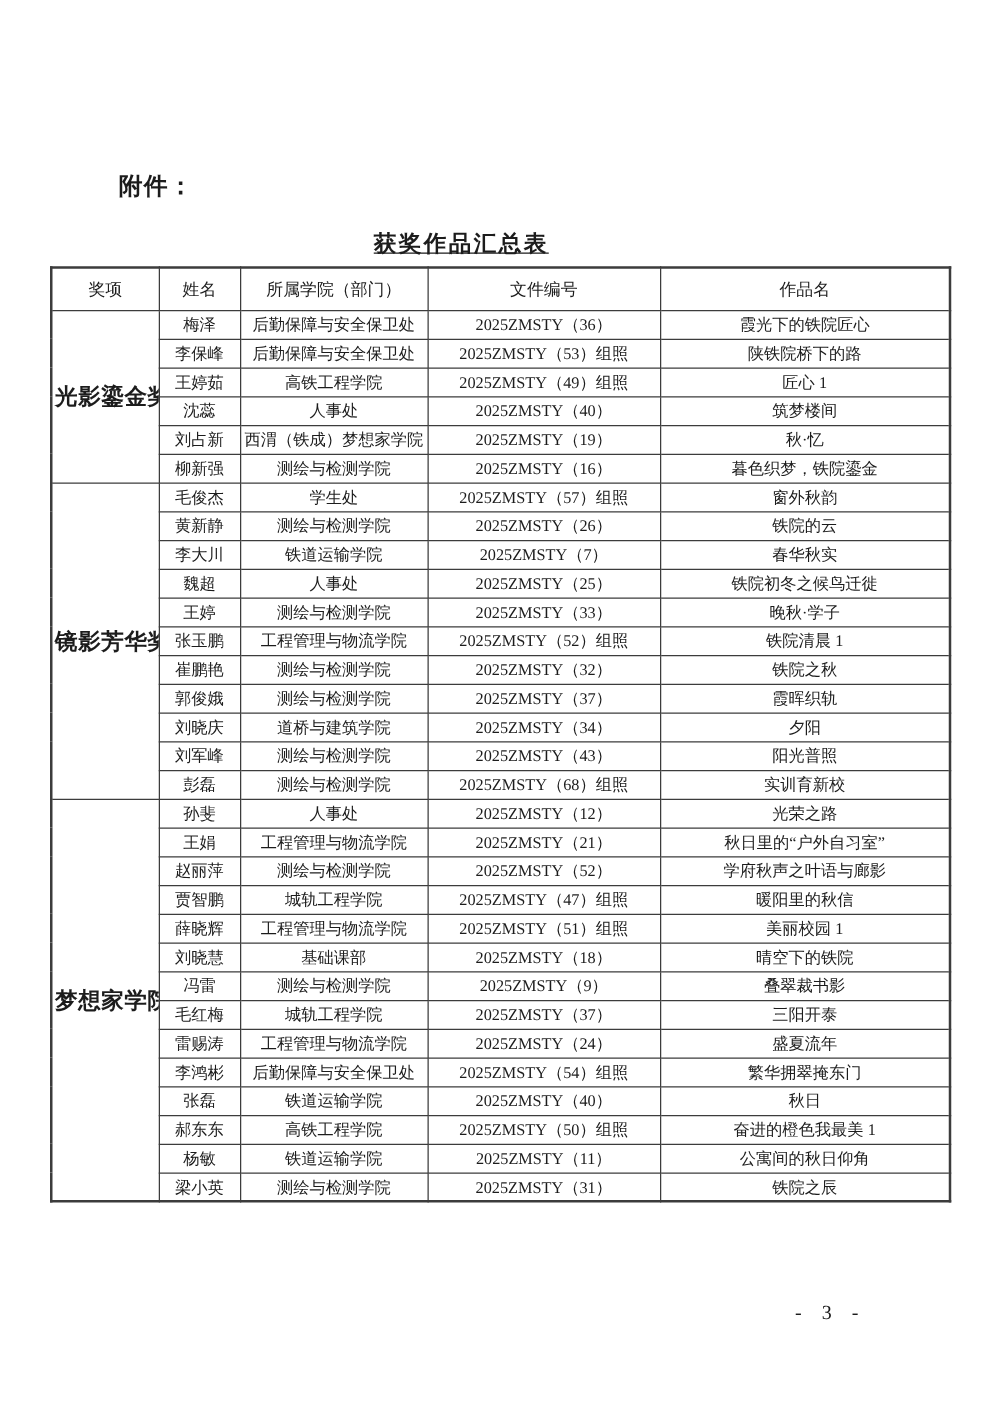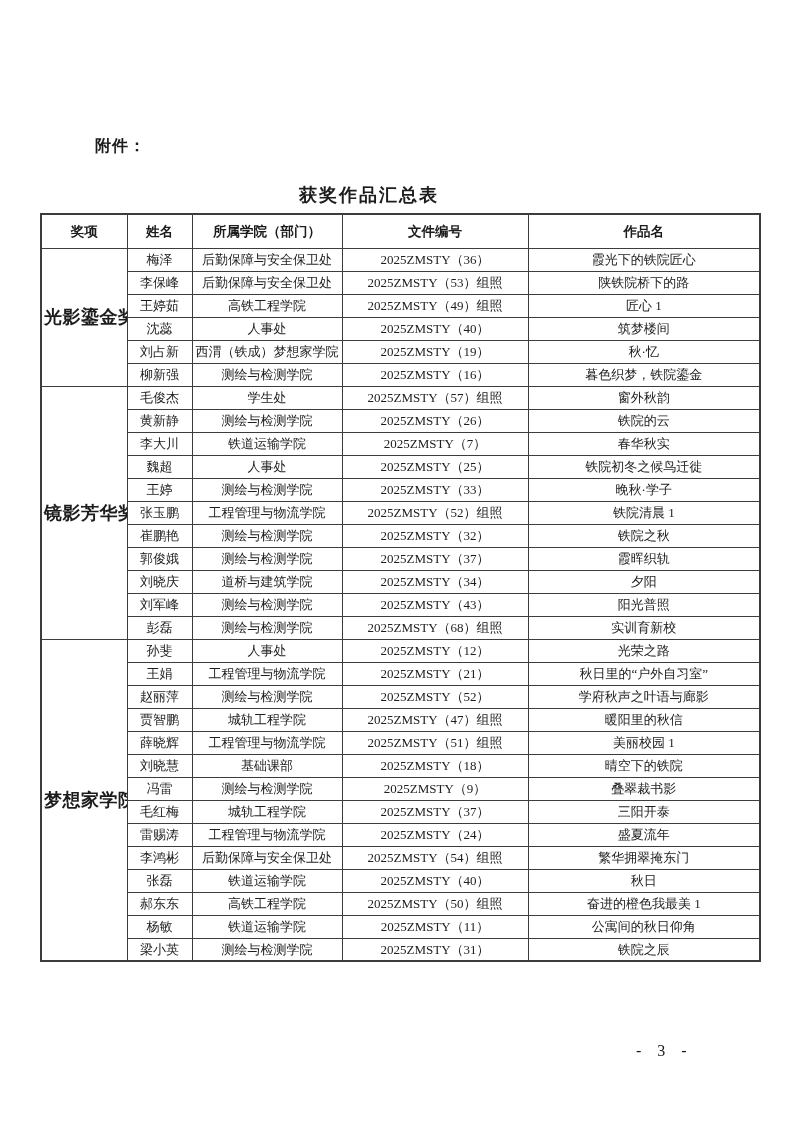--- a/index.html
+++ b/index.html
@@ -7,32 +7,33 @@
     width: 794px; height: 1123px;
     background: #ffffff;
     font-family: "Liberation Serif", "DejaVu Serif", serif;
     color: #1c1c1c;
     position: relative;
     overflow: hidden;
   }
   .attachment-label {
     position: absolute;
     left: 95px; top: 136px;
-    font-size: 16px;
+    font-size: 19px;
     font-weight: bold;
     letter-spacing: 1px;
   }
   .doc-title {
     position: absolute;
     left: 0; top: 183px;
     width: 738px;
     text-align: center;
     font-size: 18px;
     font-weight: bold;
     letter-spacing: 2px;
+    text-decoration: underline;
   }
   table.awards {
     position: absolute;
     left: 40px; top: 213px;
     width: 719px;
     border-collapse: collapse;
     table-layout: fixed;
   }
   table.awards th, table.awards td {
     border: 1px solid #3c3c3c;
@@ -40,21 +41,21 @@
     vertical-align: middle;
     font-size: 13px;
     line-height: 1;
     padding: 0 2px;
     overflow: hidden;
     white-space: nowrap;
   }
   table.awards { border: 2px solid #3c3c3c; }
   table.awards thead th {
     height: 34px;
-    font-weight: bold;
+    font-weight: normal;
     font-size: 13.5px;
   }
   table.awards tbody td { height: 23px; }
   table.awards td.award {
     font-weight: bold;
     font-size: 18px;
     letter-spacing: 0.5px;
     margin-left: 42px;
   }
   .page-number {

